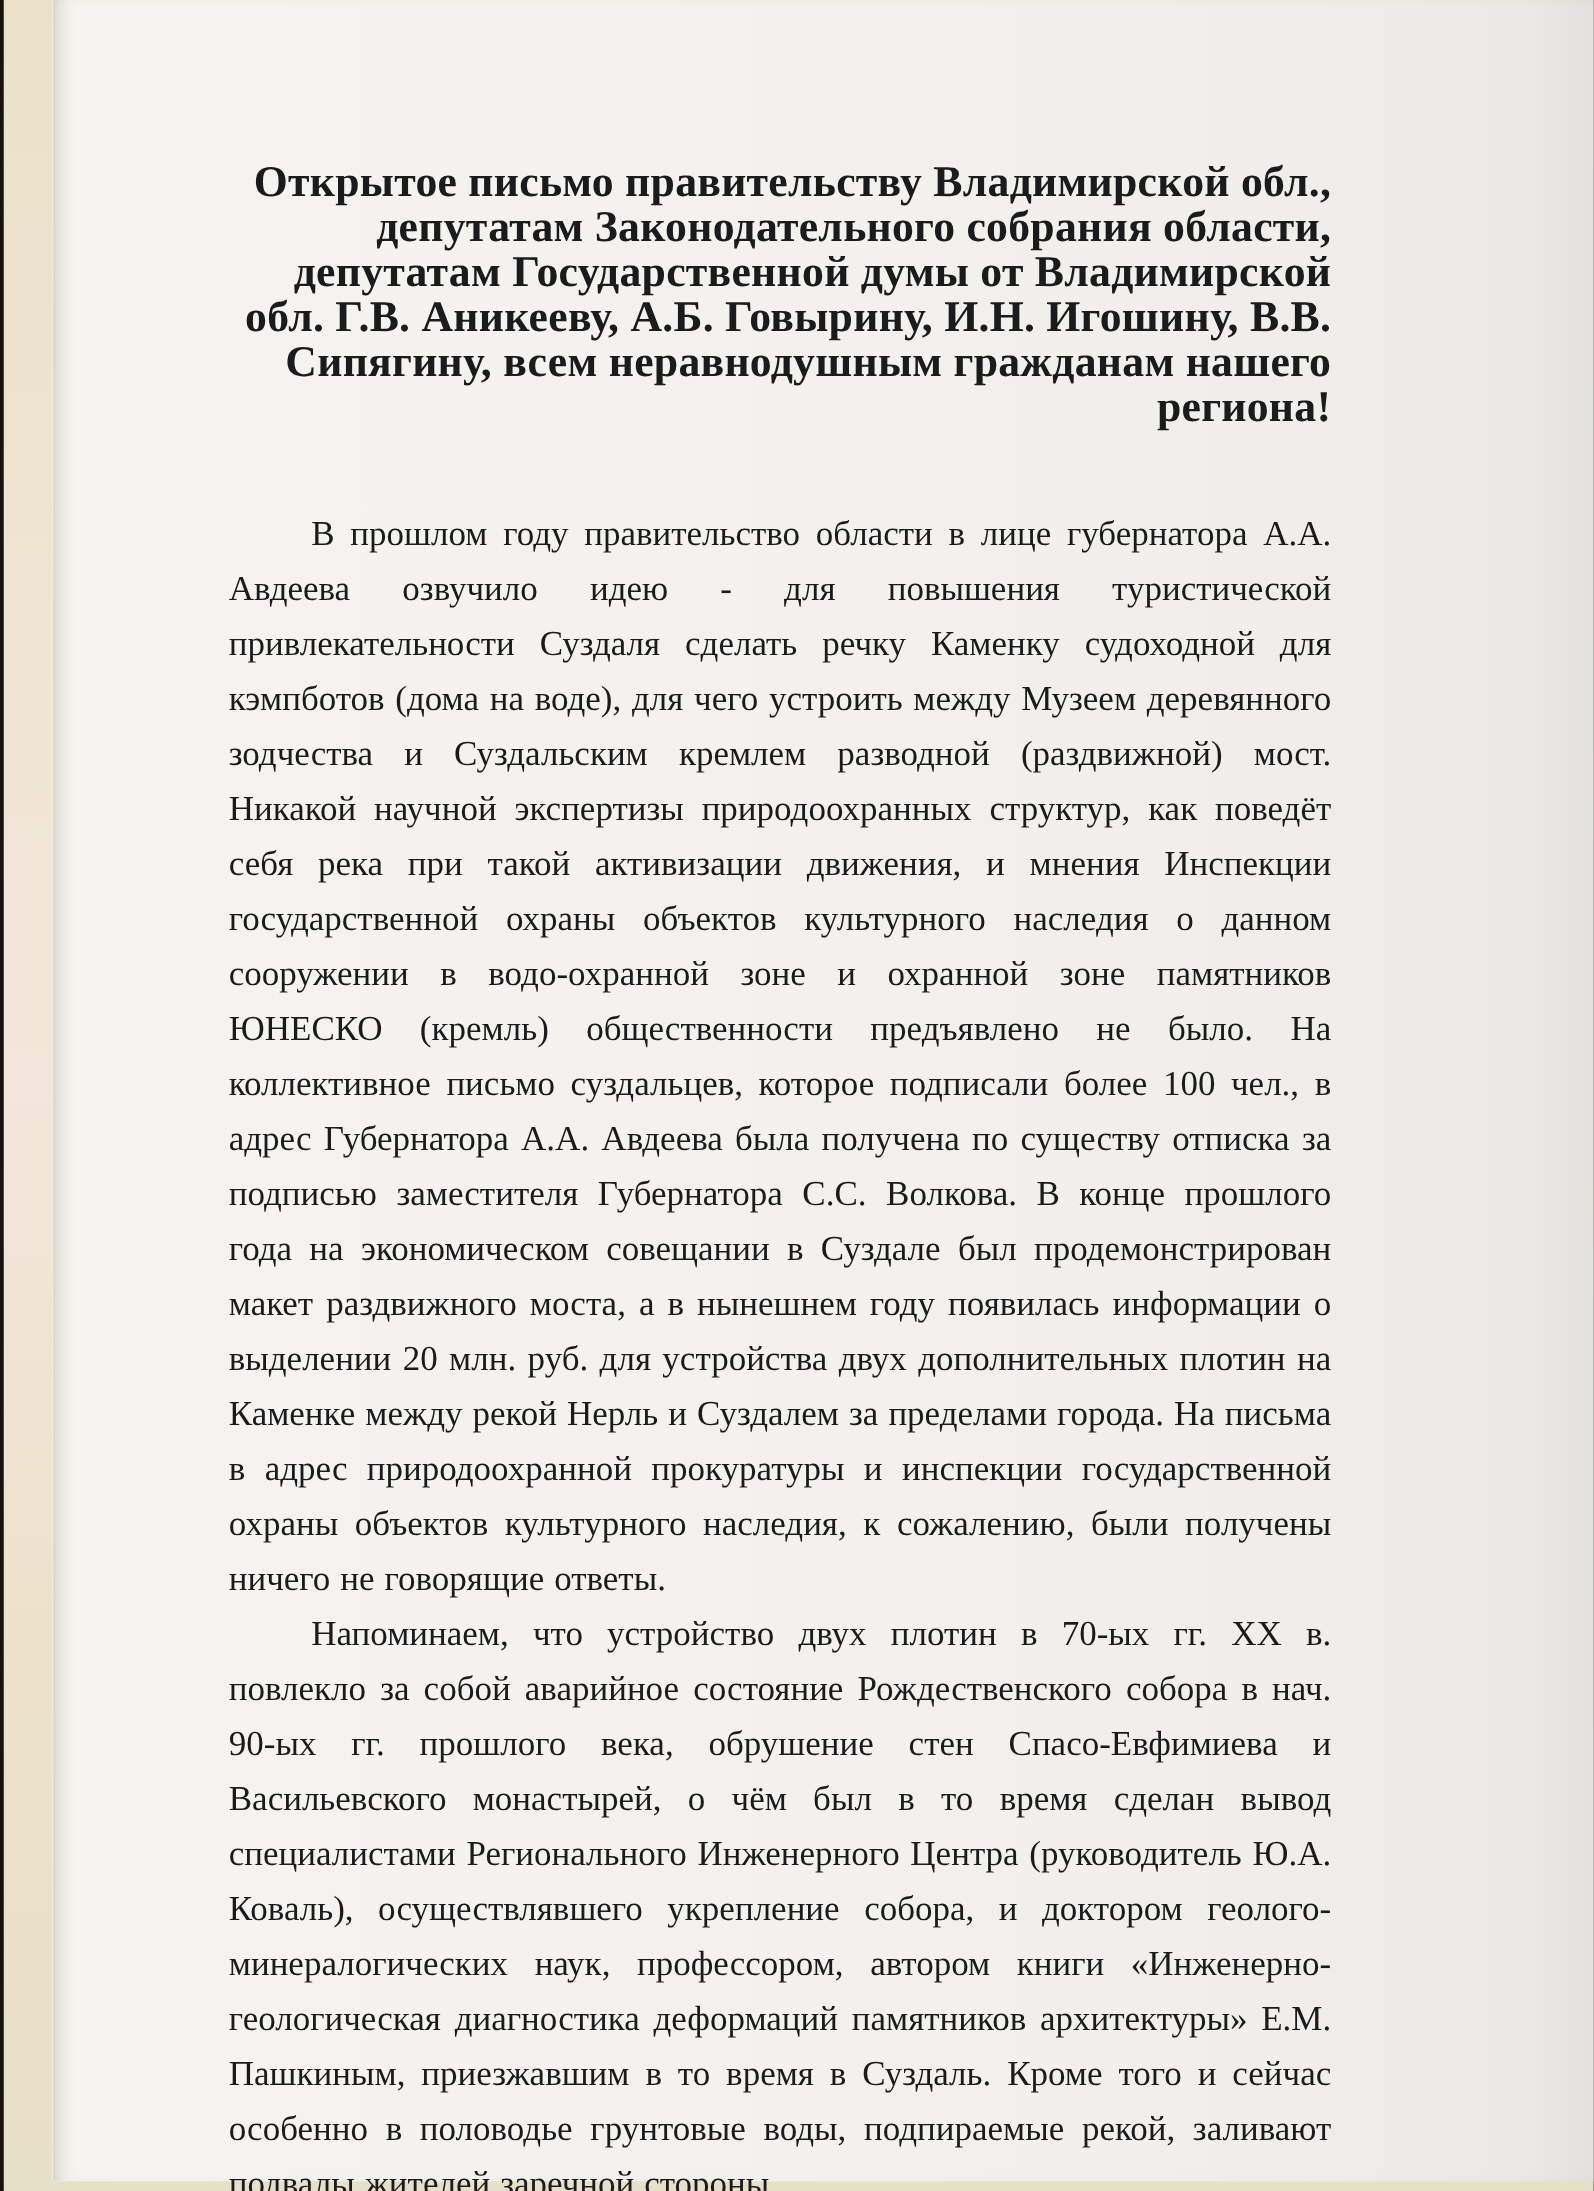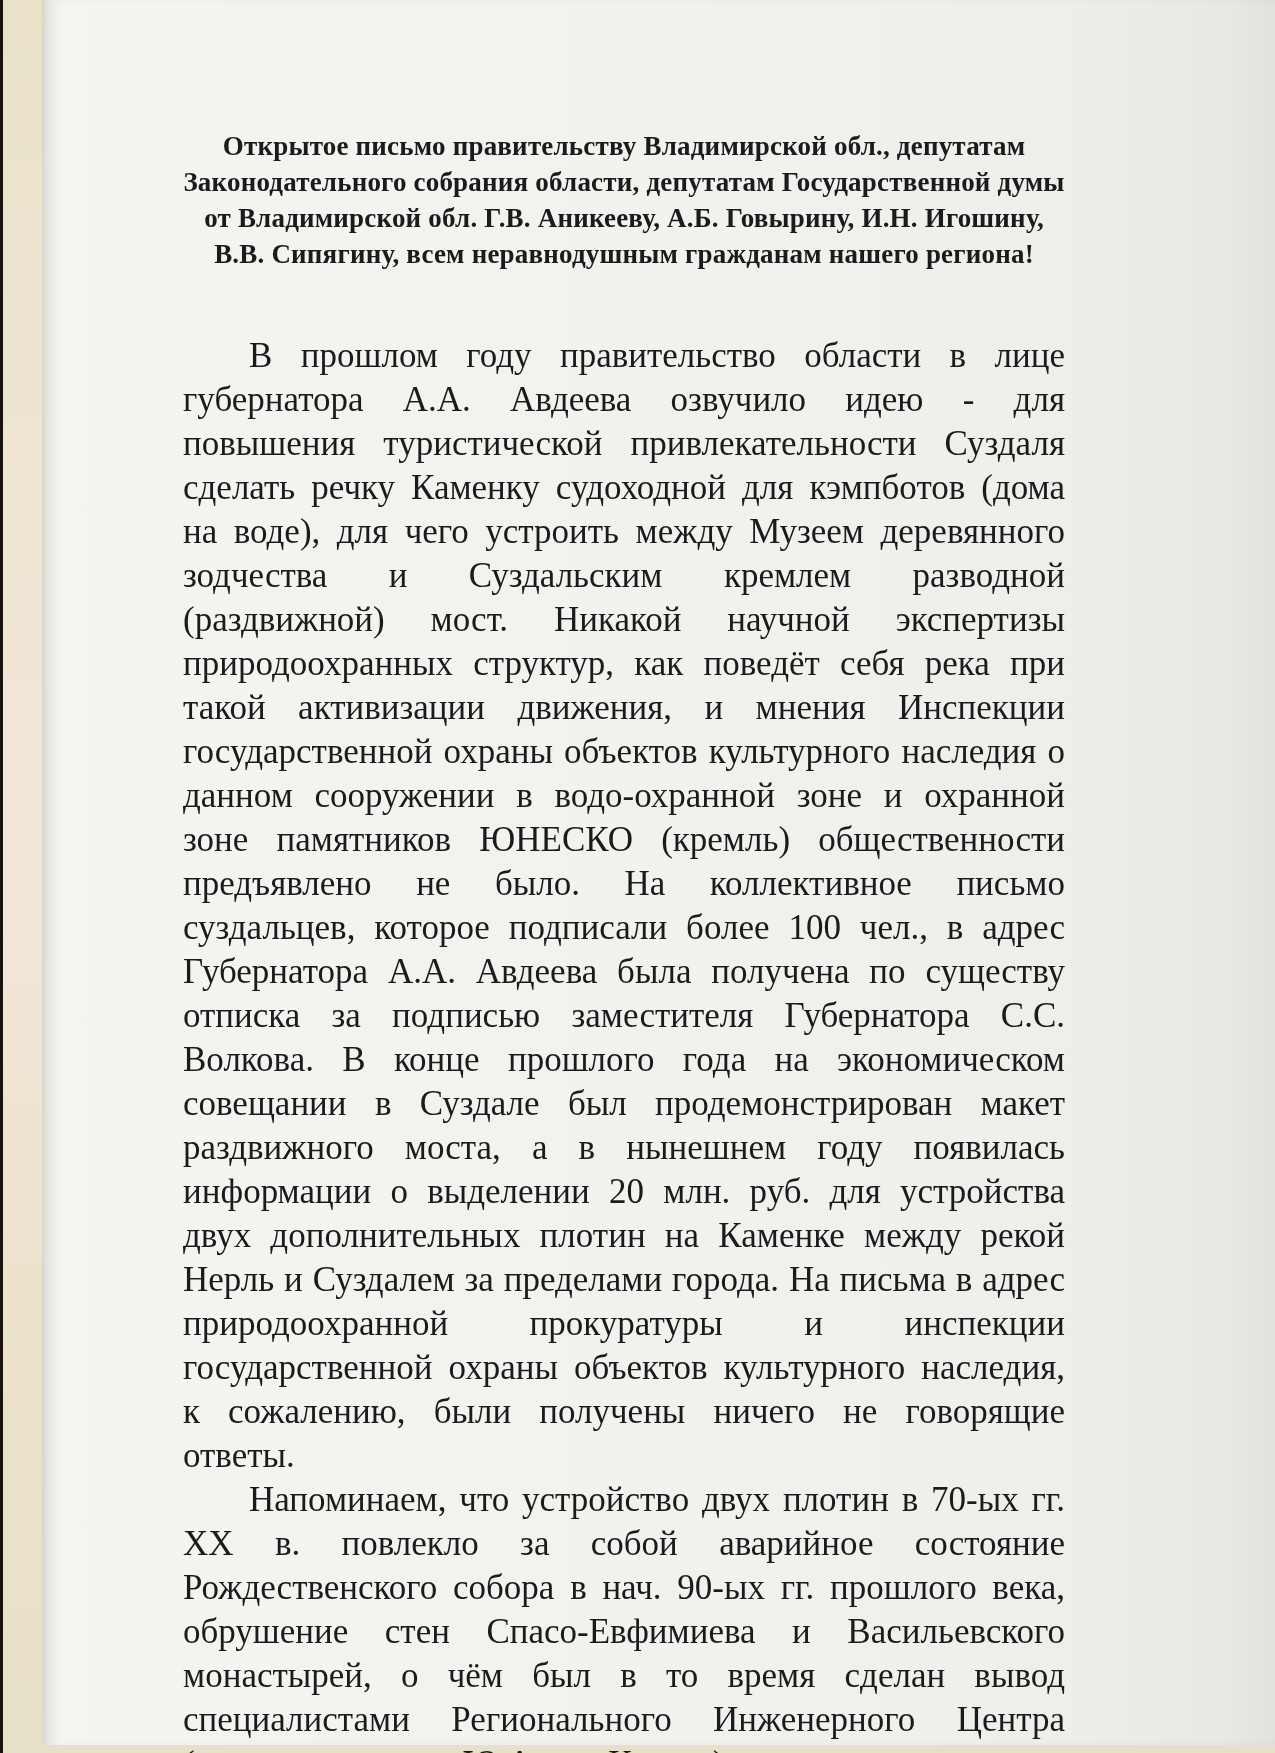--- a/index.html
+++ b/index.html
@@ -29,29 +29,29 @@
   }
   .content {
     position: absolute;
     left: 141px;
     top: 128px;
     width: 882px;
     color: #1b1b1d;
   }
   .letter-title {
     font-weight: bold;
-    font-size: 27px;
+    font-size: 35px;
     line-height: 36px;
     letter-spacing: 0.2px;
-    text-align: center;
+    text-align: right;
     margin: 0 0 62px 0;
   }
   .body-text p {
     margin: 0;
-    font-size: 35px;
+    font-size: 28px;
     line-height: 44px;
     text-align: justify;
     text-align-last: left;
     text-indent: 66px;
     word-spacing: 1px;
     font-family: Liberation Serif, serif;
   }
 </style>
 </head>
 <body>

